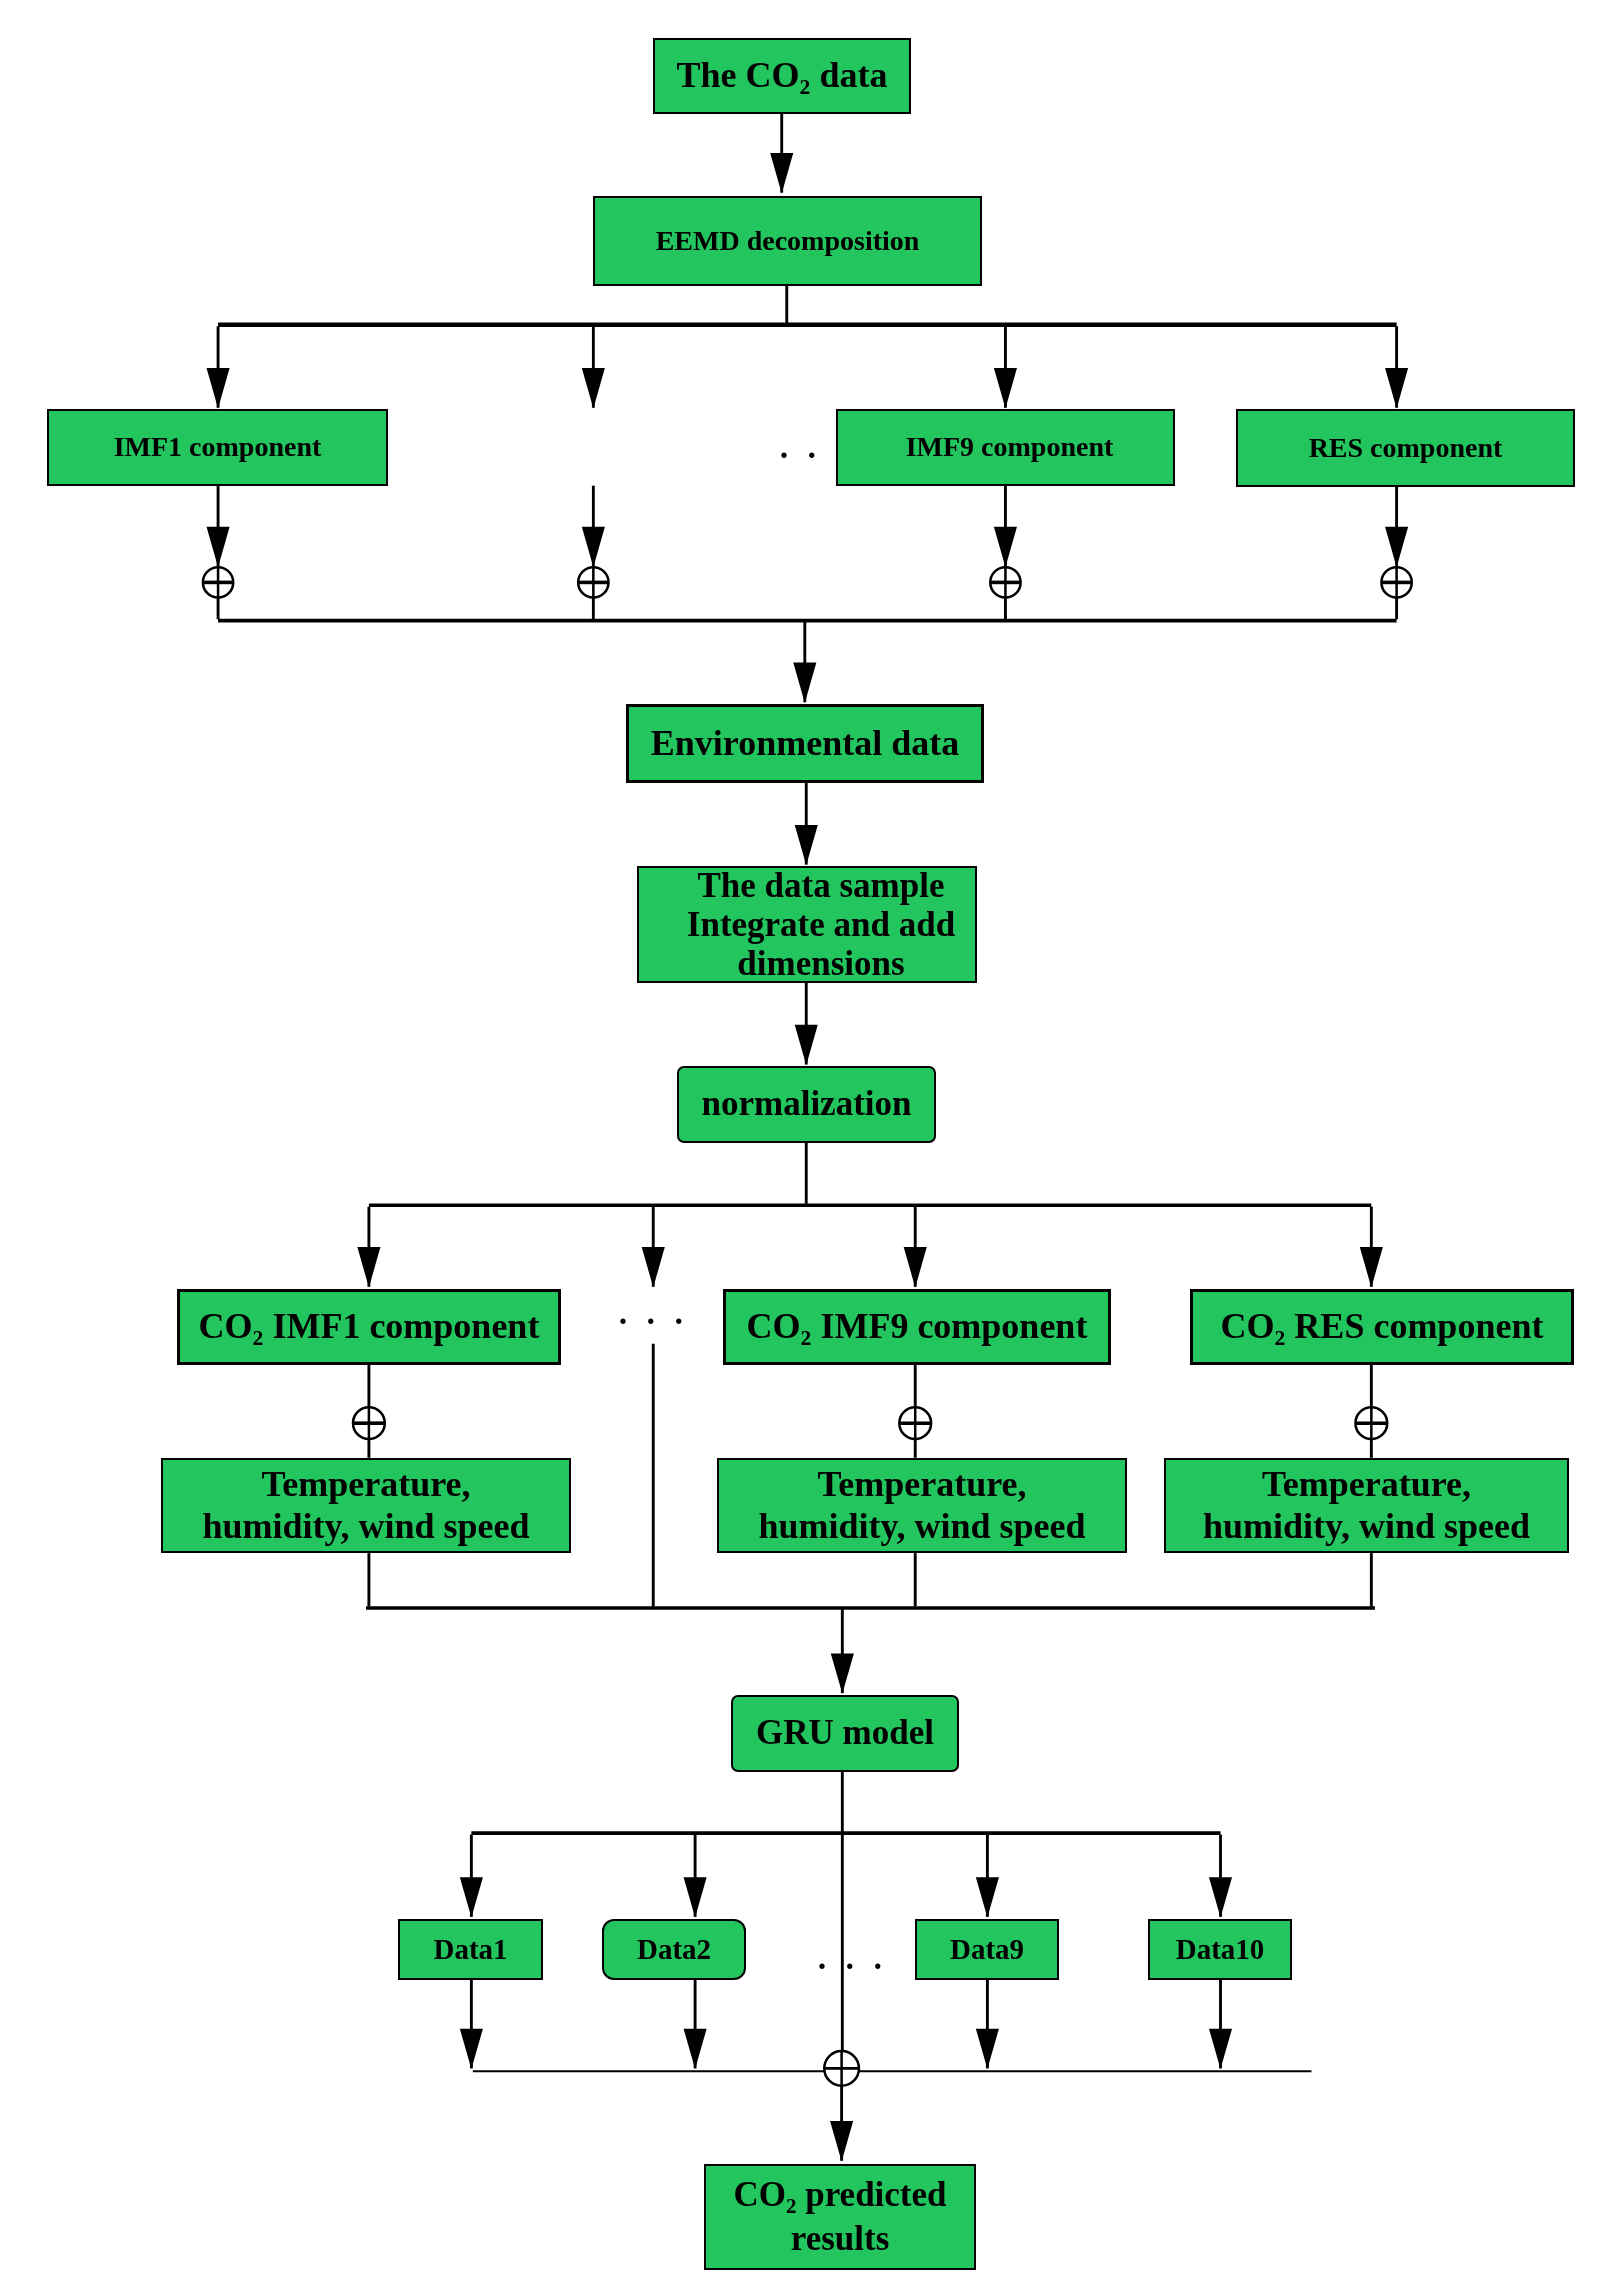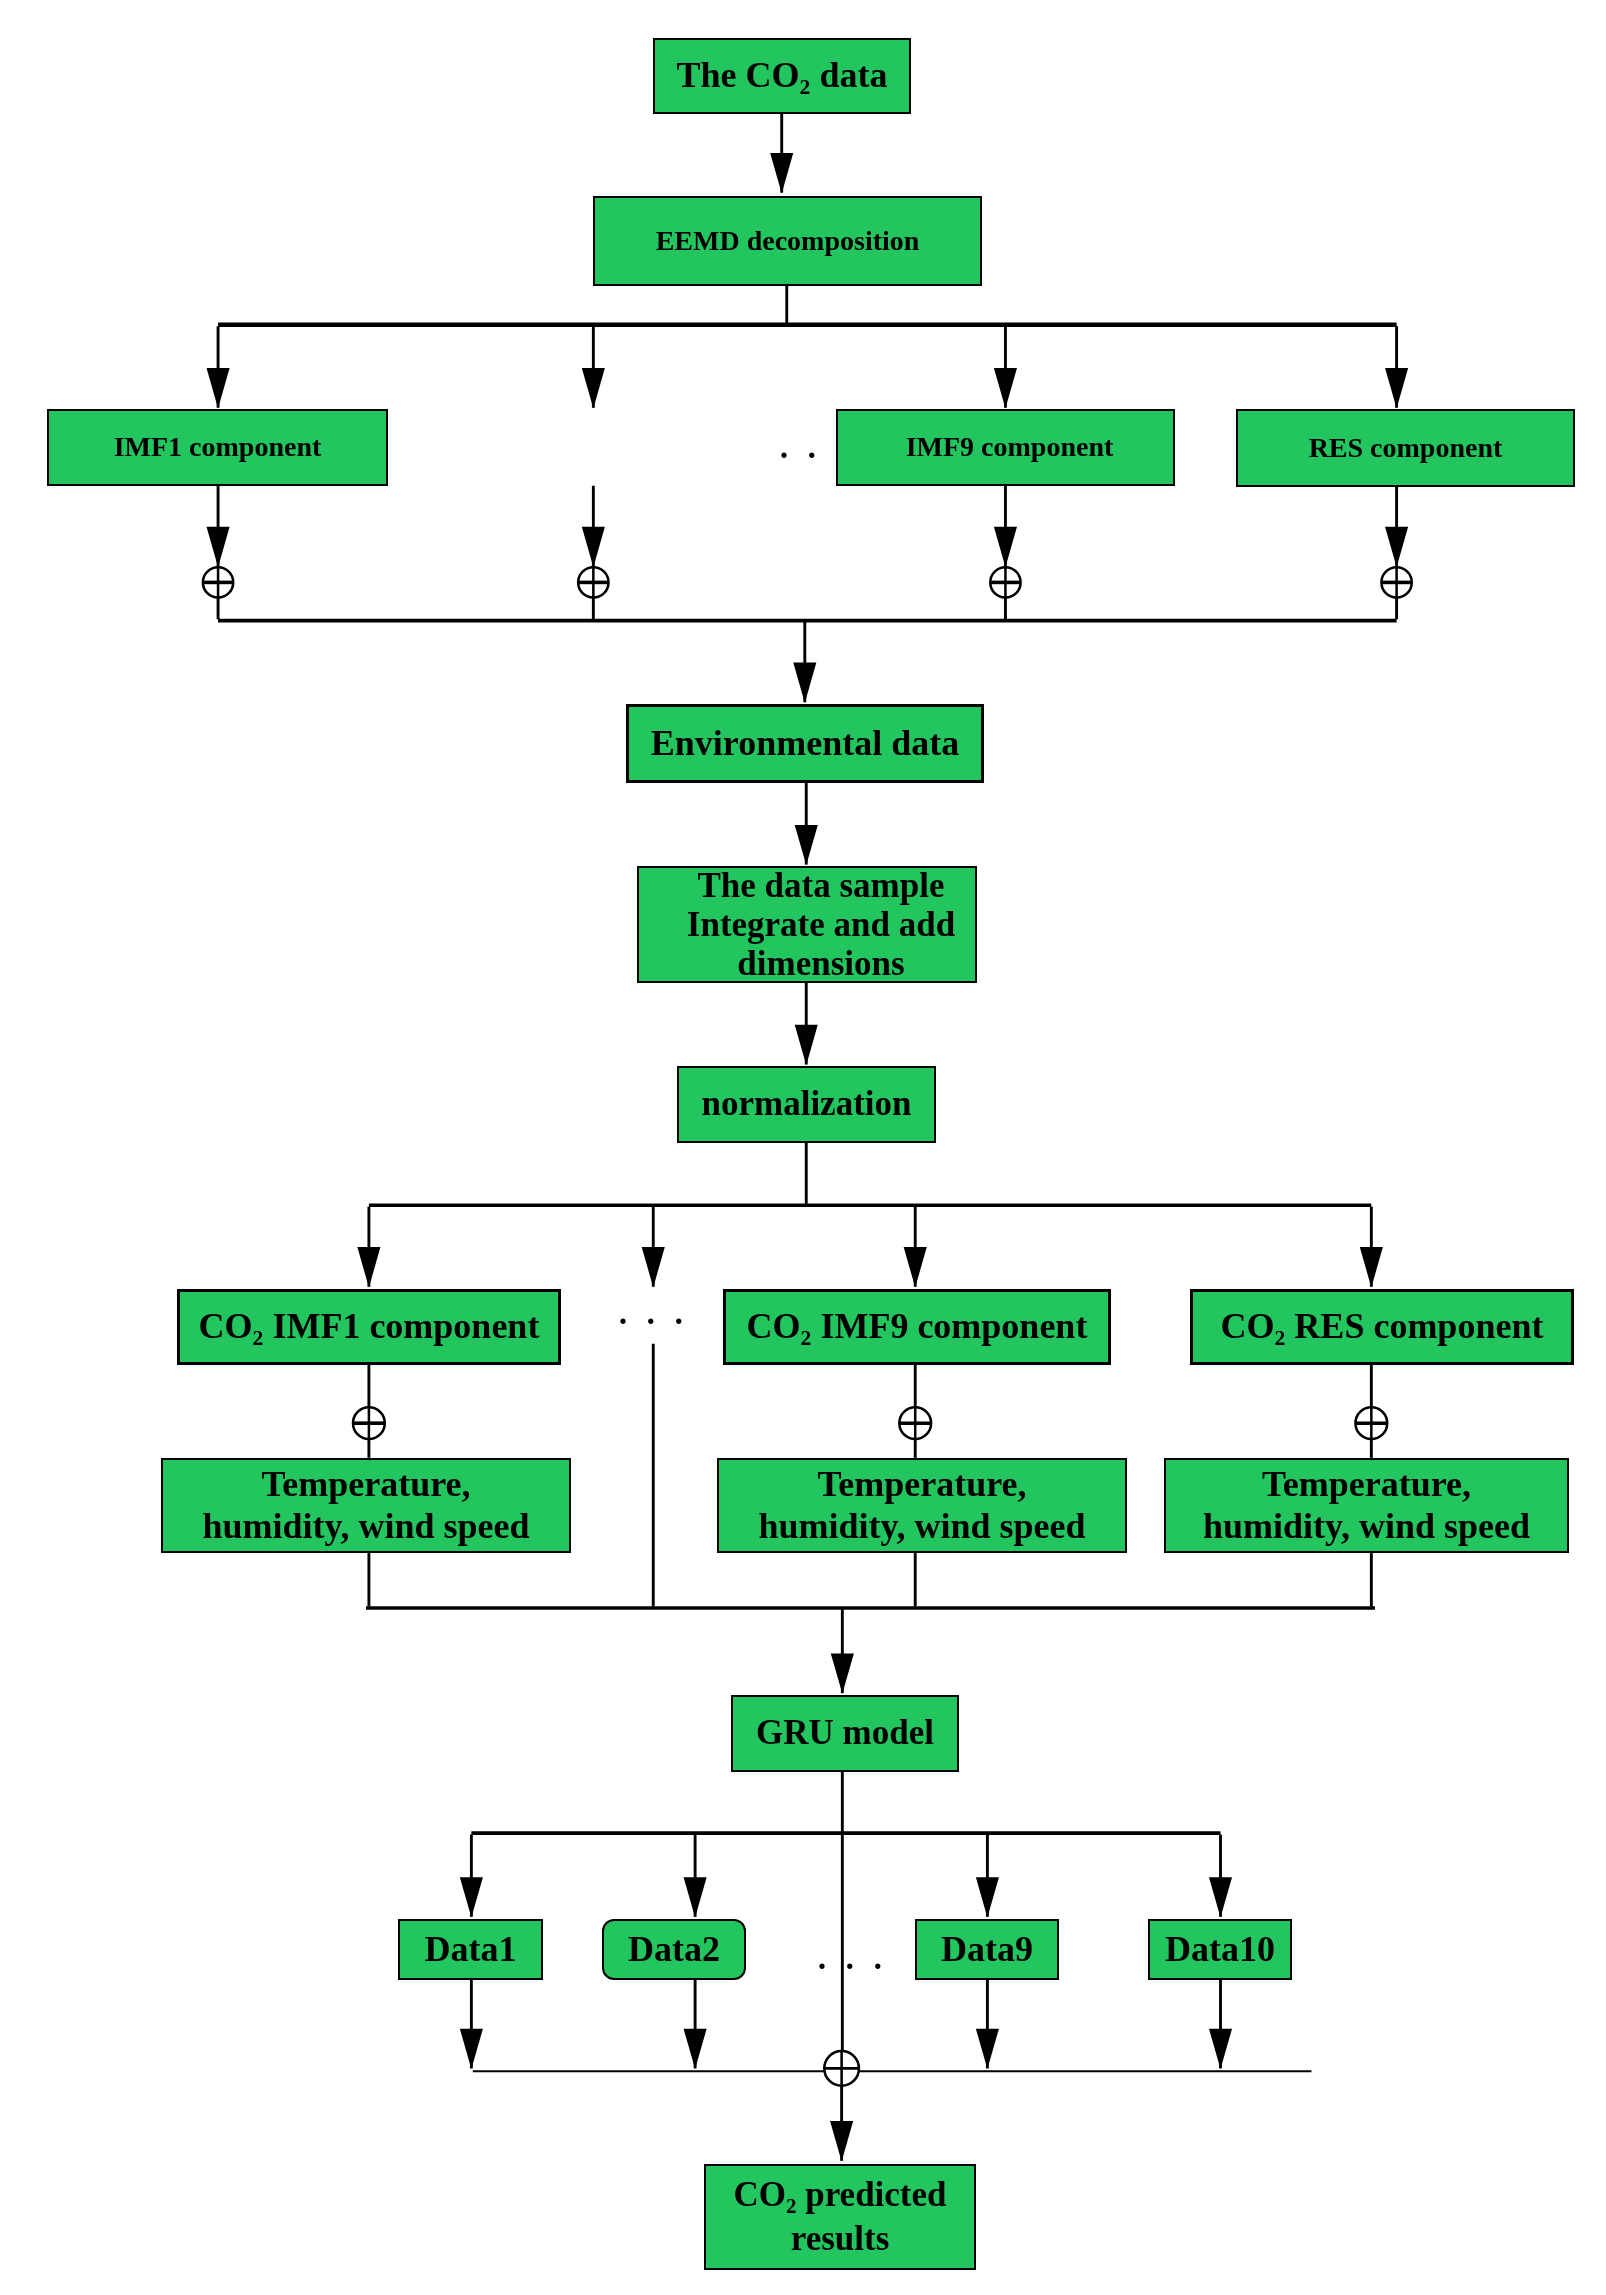--- a/index.html
+++ b/index.html
@@ -34,22 +34,22 @@
     position:absolute;
     color:#000000;
     font-weight:700;
     font-size:33px;
     letter-spacing:4.3px;
     transform:translate(-50%,-50%);
     background:transparent;
   }
   .f52{font-size:28px;}
   .f50{font-size:36px;}
-  .f48{font-size:35px;}
-  .f46{font-size:36px;}
+  .f48{font-size:35px;border-radius:7px;}
+  .f46{font-size:29px;}
   .sample{font-size:35px;line-height:1.12;}
   .result{font-size:35px;line-height:1.25;}
 </style>
 </head>
 <body>
 
 <div class="canvas">
 
   <svg class="edge-layer" width="1606" height="2295" viewBox="0 0 2225 3180" xmlns="http://www.w3.org/2000/svg">
     <defs>

